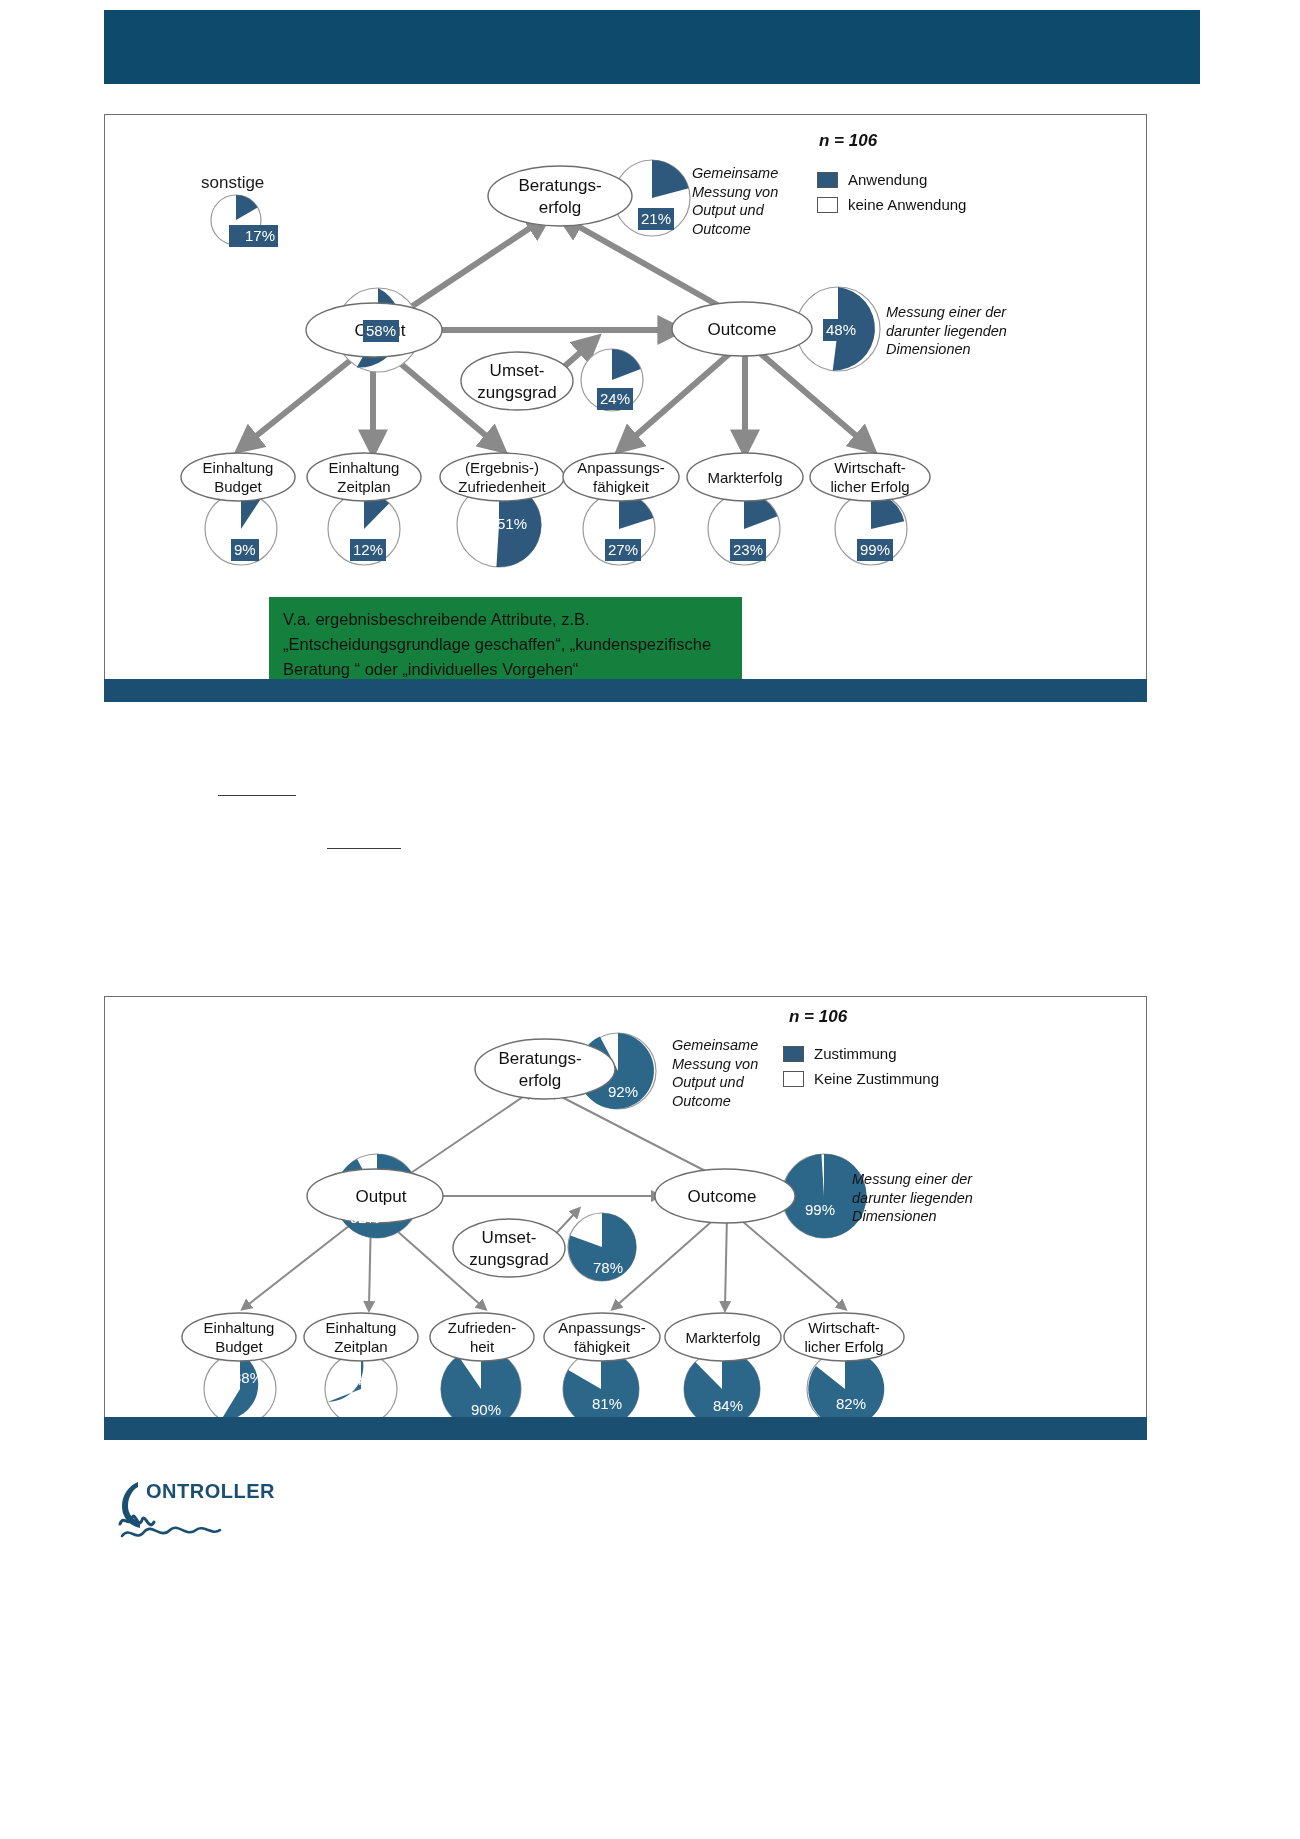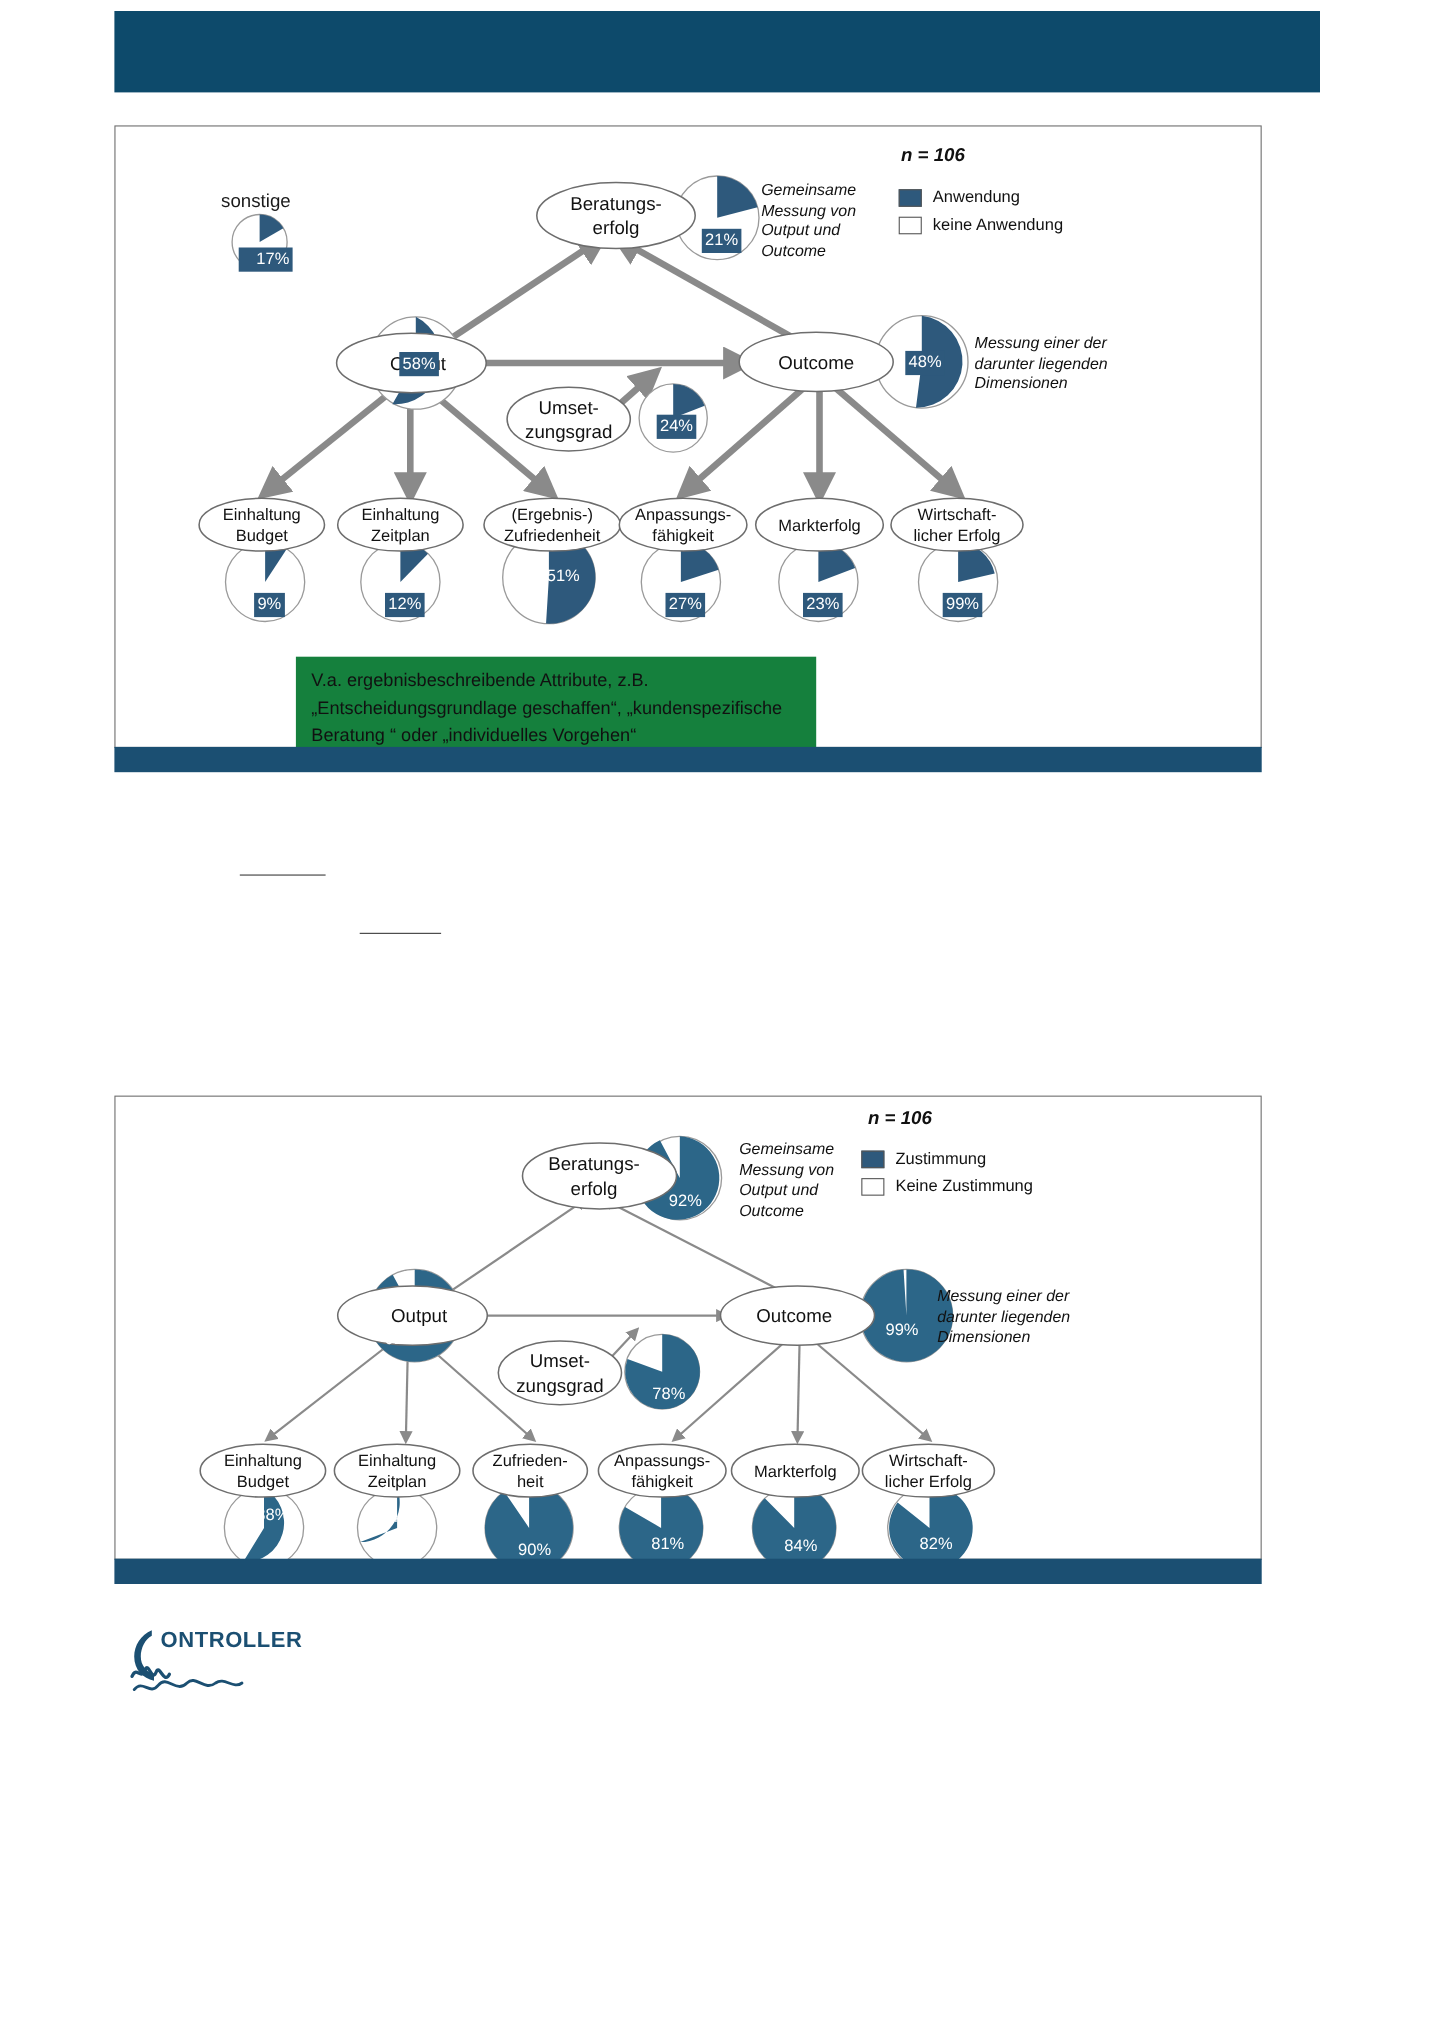--- a/index.html
+++ b/index.html
@@ -182,25 +182,25 @@
       <text class="node-text small" x="516" y="377">fähigkeit</text>
 
       <ellipse class="ell" cx="640" cy="362" rx="58" ry="24"></ellipse>
       <text class="node-text small" x="640" y="368">Markterfolg</text>
 
       <ellipse class="ell" cx="765" cy="362" rx="60" ry="24"></ellipse>
       <text class="node-text small" x="765" y="358">Wirtschaft-</text>
       <text class="node-text small" x="765" y="377">licher Erfolg</text>
     </svg>
 
-    <div class="pct-box" style="left:112px;top:110px;padding-left:16px;">17%</div>
+    <div class="pct-box" style="left:124px;top:110px;padding-left:16px;">17%</div>
     <div class="pct-box" style="left:533px;top:93px;">21%</div>
     <div class="pct-box" style="left:258px;top:205px;">58%</div>
     <div class="pct-box" style="left:718px;top:204px;">48%</div>
-    <div class="pct-box" style="left:492px;top:262px;">24%</div>
+    <div class="pct-box" style="left:492px;top:273px;">24%</div>
     <div class="pct-box" style="left:126px;top:424px;">9%</div>
     <div class="pct-box" style="left:245px;top:424px;">12%</div>
     <div class="pct-plain" style="left:392px;top:400px;">51%</div>
     <div class="pct-box" style="left:500px;top:424px;">27%</div>
     <div class="pct-box" style="left:625px;top:424px;">23%</div>
     <div class="pct-box" style="left:752px;top:424px;">99%</div>
 
     <div class="sidelabel" style="left:587px;top:49px;width:135px;">
       <div>Gemeinsame</div>
       <div>Messung von</div>

